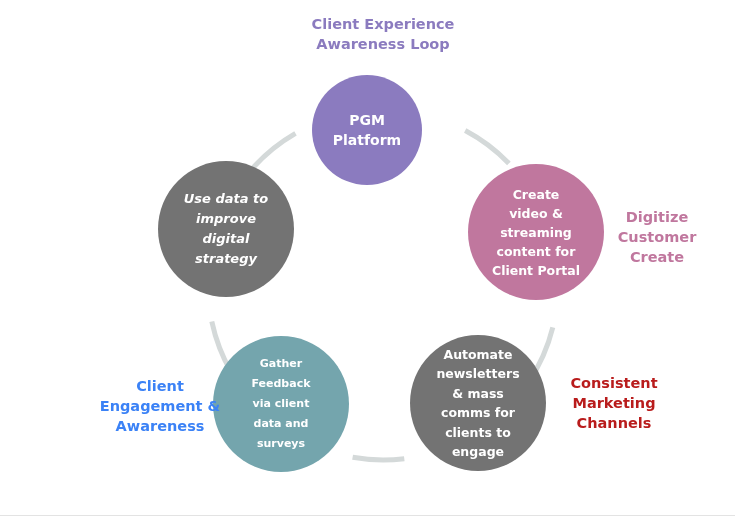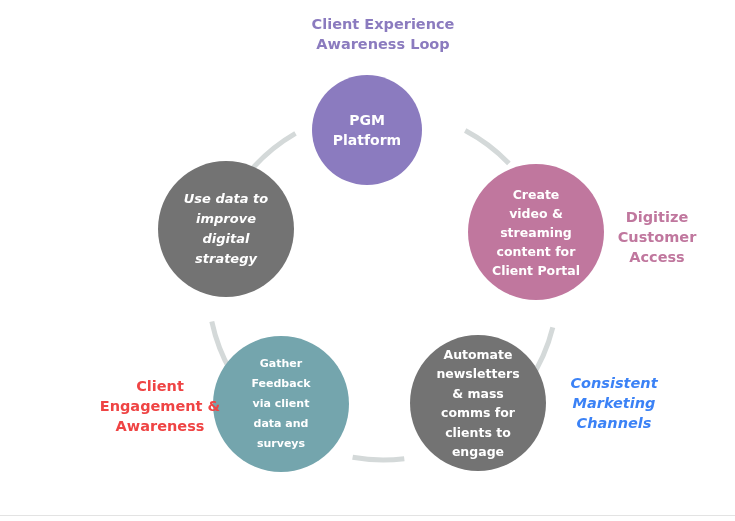--- a/index.html
+++ b/index.html
@@ -49,42 +49,42 @@
 
   <div class="node n-pink" style="background: rgb(192, 119, 158);">
     <span>Create
 video &amp;
 streaming
 content for
 Client Portal</span>
   </div>
   <div class="label l-right" style="color: rgb(192, 119, 158);">Digitize
 Customer
-Access</div>
+Create</div>
 
   <div class="node n-blue" style="background: #737373;">
     <span>Automate
 newsletters
 &amp; mass
 comms  for
 clients to
 engage</span>
   </div>
-  <div class="label l-br" style="color: #3b82f6; font-style: italic;">Consistent
+  <div class="label l-br" style="color: #b91c1c;">Consistent
 Marketing
 Channels</div>
 
   <div class="node n-teal" style="background: rgb(116, 165, 173);">
     <span>Gather
 Feedback
 via client
 data and
 surveys</span>
   </div>
-  <div class="label l-bl" style="color: #ef4444;">Client
+  <div class="label l-bl" style="color: #3b82f6;">Client
 Engagement &amp;
 Awareness</div>
 
   <div class="node n-red" style="background: #737373; font-style: italic;">
     <span>Use data to
 improve
 digital
 strategy</span>
   </div>
 

